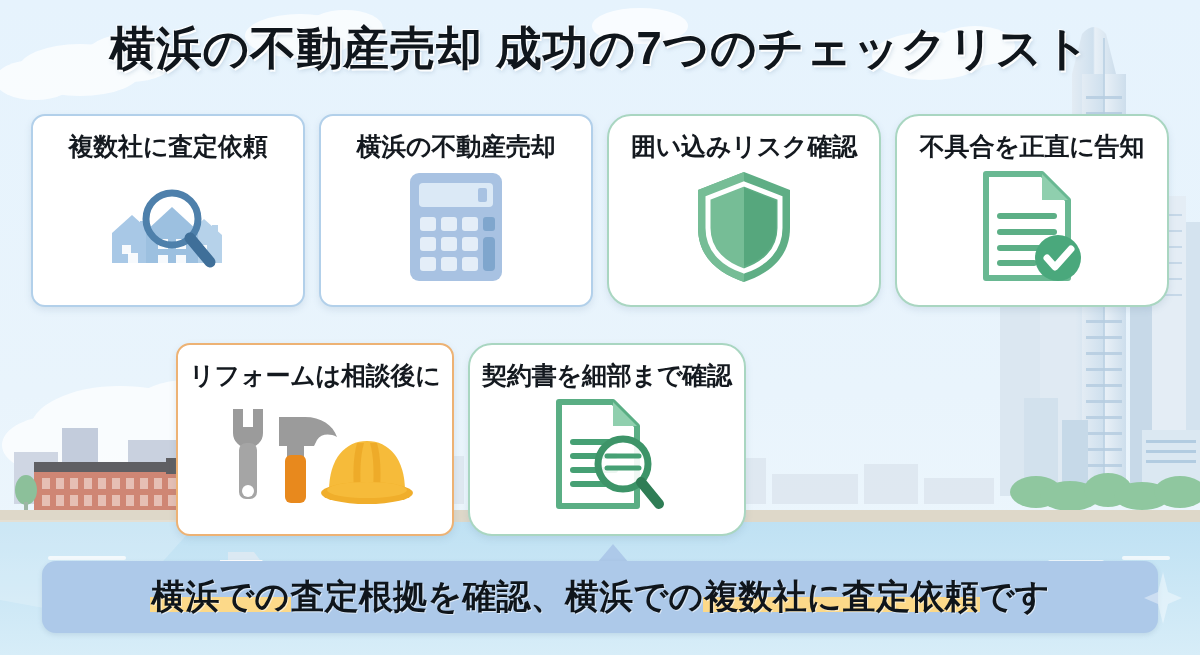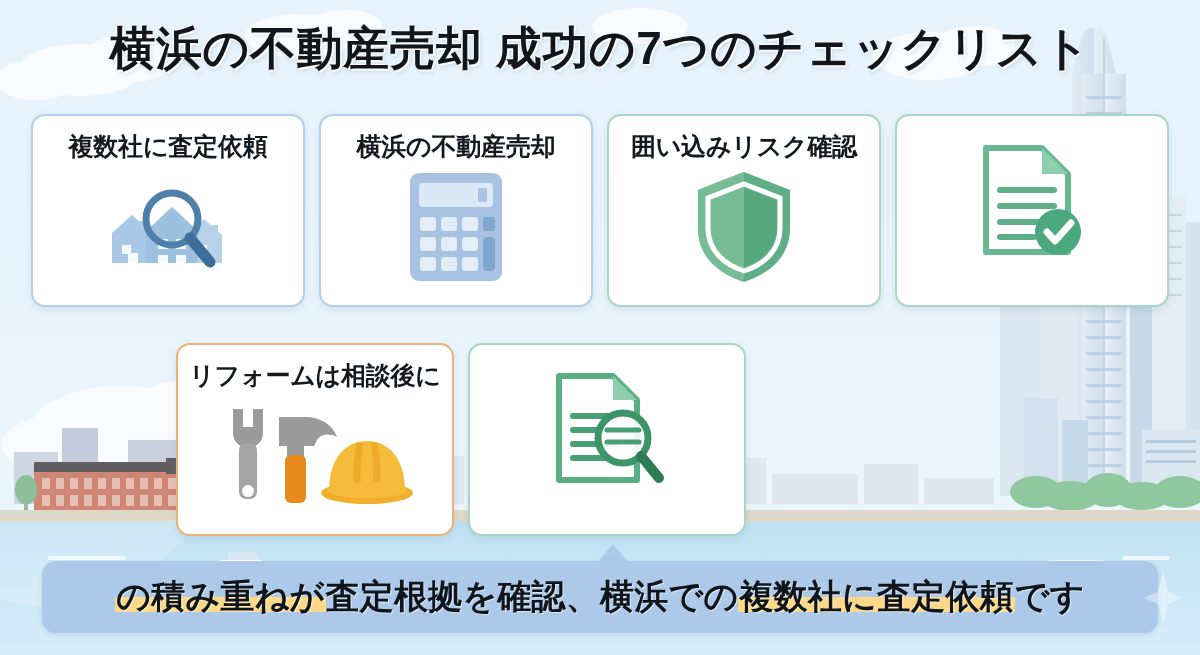--- a/index.html
+++ b/index.html
@@ -79,21 +79,21 @@
     border: 2px solid #b7d3ec;
     box-shadow: 0 3px 7px rgba(98,132,162,0.16);
     display: flex;
     flex-direction: column;
     align-items: center;
     box-sizing: border-box;
     padding-top: 17px;
     overflow: hidden;
   }
   .card.accent-blue   { border-color: #b2d0ea; }
-  .card.accent-green  { border-color: #a9d6c1; }
+  .card.accent-green  { border-color: #a9d6c1; border-radius: 24px; }
   .card.accent-orange { border-color: #edb274; }
 
   .card-title {
     font-size: 25px;
     font-weight: 700;
     color: #14191f;
     letter-spacing: -0.2px;
     white-space: nowrap;
     line-height: 1.05;
   }
@@ -434,20 +434,21 @@
         <svg width="100" height="114" viewBox="0 0 100 114" xmlns="http://www.w3.org/2000/svg">
           <path d="M50 2 L96 20 v38 c0 30 -22 46 -46 54 C26 104 4 88 4 58 V20 z" fill="#5fae85"></path>
           <path d="M50 2 L4 20 v38 C4 88 26 104 50 112 z" fill="#76bd96"></path>
           <path d="M50 14 L86 28 v30 c0 24 -18 37 -36 43 C32 95 14 82 14 58 V28 z" fill="none" stroke="#ffffff" stroke-width="5"></path>
           <path d="M50 18 L82 31 v27 c0 21 -16 33 -32 38 z" fill="#4ea276" opacity="0.55"></path>
         </svg>
       </div>
     </div>
 
     <div class="card accent-green">
+      <div class="card-title">不具合を正直に告知</div>
       <div class="card-icon">
         <svg width="108" height="114" viewBox="0 0 108 114" xmlns="http://www.w3.org/2000/svg">
           <path d="M8 4 h56 l26 26 v78 H8 z" fill="none" stroke="#69b892" stroke-width="6" stroke-linejoin="round"></path>
           <path d="M64 4 l26 26 h-26 z" fill="#8fcfae"></path>
           <g stroke="#5caf86" stroke-width="6" stroke-linecap="round">
             <line x1="22" y1="46" x2="76" y2="46"></line>
             <line x1="22" y1="62" x2="76" y2="62"></line>
             <line x1="22" y1="78" x2="76" y2="78"></line>
             <line x1="22" y1="93" x2="56" y2="93"></line>
           </g>
@@ -483,20 +484,21 @@
             <path d="M160 40 c4 14 4 32 3 48 h-7 c1 -16 1 -34 -3 -48 z" fill="#eca825" opacity="0.8"></path>
             <ellipse cx="150" cy="90" rx="46" ry="11" fill="#f0ae2b"></ellipse>
             <ellipse cx="150" cy="87" rx="40" ry="8" fill="#f6bb3a"></ellipse>
           </g>
         </svg>
       </div>
     </div>
 
 
     <div class="card accent-green">
+      <div class="card-title">契約書を細部まで確認</div>
       <div class="card-icon">
         <svg width="116" height="116" viewBox="0 0 116 116" xmlns="http://www.w3.org/2000/svg">
           <path d="M10 4 h54 l24 24 v80 H10 z" fill="none" stroke="#5aae84" stroke-width="6" stroke-linejoin="round"></path>
           <path d="M64 4 l24 24 h-24 z" fill="#90cfae"></path>
           <g stroke="#46a074" stroke-width="6" stroke-linecap="round">
             <line x1="24" y1="44" x2="66" y2="44"></line>
             <line x1="24" y1="58" x2="66" y2="58"></line>
             <line x1="24" y1="72" x2="66" y2="72"></line>
             <line x1="24" y1="86" x2="56" y2="86"></line>
           </g>
@@ -508,21 +510,21 @@
           <circle cx="74" cy="66" r="25" fill="none" stroke="#3d9468" stroke-width="7"></circle>
           <line x1="92" y1="84" x2="110" y2="106" stroke="#2f7d55" stroke-width="10" stroke-linecap="round"></line>
         </svg>
       </div>
     </div>
   </div>
 
   <div class="footer-pointer"></div>
   <div class="footer">
     <div class="footer-text">
-      <span class="hl">の積み重ねが</span><span>査定根拠を確認、横浜での</span><span class="hl">複数社に査定依頼</span><span>です</span>
+      <span class="hl">横浜での</span><span>査定根拠を確認、横浜での</span><span class="hl">複数社に査定依頼</span><span>です</span>
     </div>
   </div>
 
   <svg class="sparkle" viewBox="0 0 38 52" xmlns="http://www.w3.org/2000/svg">
     <path d="M19 0 L24 20 L38 26 L24 32 L19 52 L14 32 L0 26 L14 20 z" fill="#ffffff" opacity="0.7"></path>
   </svg>
 
 </div>
 
 </body></html>

